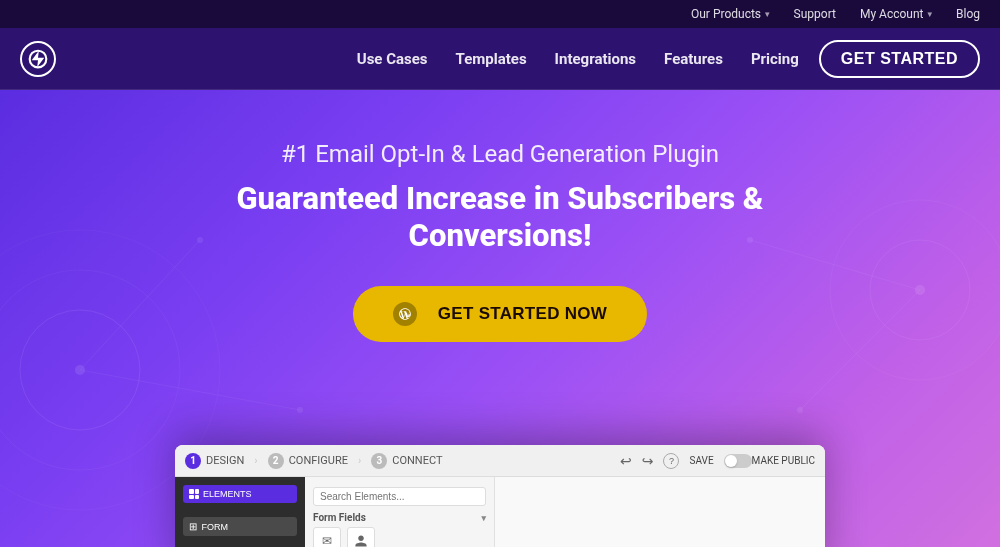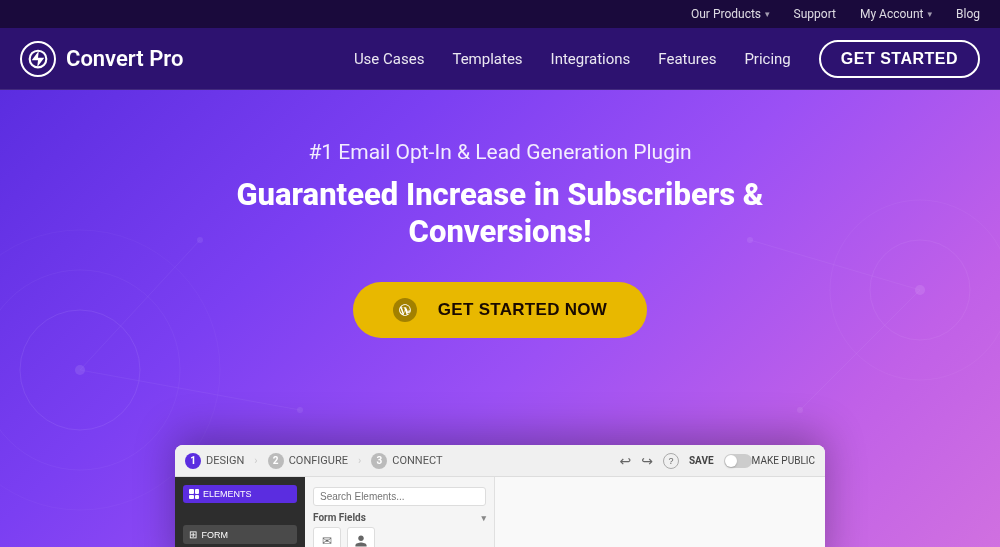--- a/index.html
+++ b/index.html
@@ -61,21 +61,22 @@
       display: flex;
       align-items: center;
       justify-content: center;
       font-size: 16px;
       color: white;
     }
     .nav-links {
       display: flex;
       align-items: center;
       gap: 28px;
-      margin-right: 28px;
+      margin-right: 20px;
+      font-weight: bold;
     }
     .nav-links a {
       color: rgba(255,255,255,0.9);
       text-decoration: none;
       font-size: 15px;
     }
     .btn-get-started {
       background: transparent;
       border: 2px solid white;
       color: white;
@@ -107,21 +108,21 @@
     }
 
     .hero-content {
       position: relative;
       z-index: 2;
       text-align: center;
       max-width: 700px;
     }
     .hero-subtitle {
       color: rgba(255,255,255,0.9);
-      font-size: 21px;
+      font-size: 24px;
       font-weight: 400;
       margin-bottom: 12px;
     }
     .hero-title {
       color: white;
       font-size: 31px;
       font-weight: 800;
       line-height: 1.2;
       margin-bottom: 32px;
     }
@@ -199,21 +200,21 @@
     .toolbar-btn {
       font-size: 10px;
       color: #666;
       background: none;
       border: none;
       cursor: pointer;
     }
     .toolbar-save {
       font-size: 10px;
       color: #444;
-      font-weight: 700;
+      font-weight: 400;
     }
     .toggle-container {
       display: flex;
       align-items: center;
       font-size: 10px;
       color: #444;
     }
     .toggle {
       width: 28px;
       height: 14px;
@@ -235,21 +236,21 @@
       display: flex;
       height: 100px;
     }
     .sidebar-panel {
       width: 130px;
       background: #2d2d2d;
       flex-shrink: 0;
       padding: 8px;
     }
     .sidebar-item-group {
-      margin-bottom: 22px;
+      margin-bottom: 14px;
     }
     .sidebar-item-btn {
       background: #4a4a4a;
       color: white;
       border: none;
       border-radius: 3px;
       padding: 4px 6px;
       font-size: 9px;
       width: 100%;
       text-align: left;
@@ -341,21 +342,20 @@
 </div>
 
 <div class="main-nav">
   <a href="#" class="logo">
     <div class="logo-icon">
       <svg width="20" height="20" viewBox="0 0 24 24" fill="none" stroke="white" stroke-width="2.5">
         <circle cx="12" cy="12" r="10"></circle>
         <path d="M13 2L4.5 13.5H12L11 22L19.5 10.5H12L13 2Z" fill="white" stroke="none"></path>
       </svg>
     </div>
-    <span>Convert Pro</span>
   </a>
 
   <nav class="nav-links">
     <a href="#">
       <span>Use Cases</span>
     </a>
     <a href="#">
       <span>Templates</span>
     </a>
     <a href="#">

